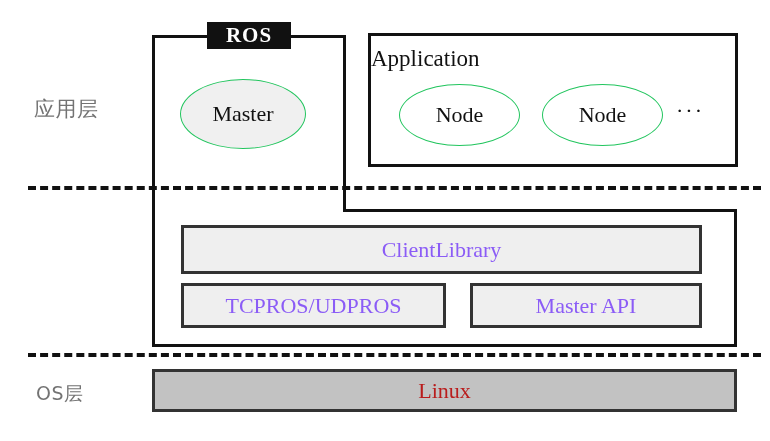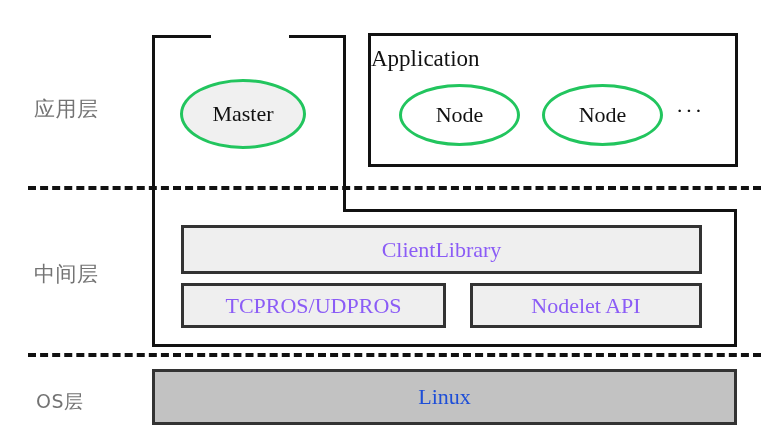--- a/index.html
+++ b/index.html
@@ -20,21 +20,21 @@
   .layer-label {
     position: absolute;
     font-family: "DejaVu Sans", "Liberation Sans", sans-serif;
     font-size: 21px;
     color: #737373;
     letter-spacing: 0.5px;
     white-space: nowrap;
   }
   #label-app   { left: 34px; top: 95px; }
   #label-mid   { left: 34px; top: 260px; }
-  #label-os    { left: 36px; top: 381px; font-size: 19px; margin-top: 8px; }
+  #label-os    { left: 36px; top: 381px; font-size: 19px; }
 
   
   .divider {
     position: absolute;
     left: 28px;
     width: 733px;
     height: 0;
     border-top: 4px dashed #111111;
   }
   #divider-1 { top: 186px; }
@@ -86,21 +86,21 @@
     top: 10px;
     width: 100%;
     text-align: left;
     font-size: 23px;
     color: #111111;
   }
 
   
   .ellipse {
     position: absolute;
-    border: 3px solid #22c55e;
+    border: 1px solid #22c55e;
     border-radius: 50%;
     box-sizing: border-box;
     display: flex;
     align-items: center;
     justify-content: center;
     font-size: 22px;
     color: #111111;
   }
   #master-ellipse {
     left: 180px;
@@ -162,60 +162,60 @@
     width: 232px;
     height: 45px;
   }
 
   
   #linux-block {
     position: absolute;
     left: 152px;
     top: 369px;
     width: 585px;
-    height: 56px;
+    height: 43px;
     border: 3px solid #333333;
     background: #c2c2c2;
     box-sizing: border-box;
     display: flex;
     align-items: center;
     justify-content: center;
     font-size: 22px;
-    color: #1d4ed8;
+    color: #b91c1c;
   }
 </style>
 </head>
 <body>
 
 <div id="canvas">
 
   <div class="divider" id="divider-1"></div>
   <div class="divider" id="divider-2"></div>
 
   <div class="layer-label" id="label-app">应用层</div>
-  <div class="layer-label" id="label-mid">中间层</div>
   <div class="layer-label" id="label-os">OS层</div>
 
   <div class="seg" id="ros-seg-top-left"></div>
   <div class="seg" id="ros-seg-top-right"></div>
   <div class="seg" id="ros-seg-left"></div>
   <div class="seg" id="ros-seg-right"></div>
   <div class="seg" id="ros-seg-shoulder"></div>
   <div class="seg" id="ros-seg-far-right"></div>
   <div class="seg" id="ros-seg-bottom"></div>
 
+  <div id="ros-tag">ROS</div>
 
   <div class="ellipse" id="master-ellipse">Master</div>
 
   <div id="application-box">
     <div id="application-title">Application</div>
     <div class="ellipse" id="node-ellipse-1">Node</div>
     <div class="ellipse" id="node-ellipse-2">Node</div>
     <div id="node-ellipsis">···</div>
   </div>
 
   <div class="mid-block" id="clientlibrary-block">ClientLibrary</div>
   <div class="mid-block" id="tcpros-block">TCPROS/UDPROS</div>
-  <div class="mid-block" id="nodelet-block">Nodelet API</div>
+  <div class="mid-block" id="nodelet-block">Master API</div>
 
   <div id="linux-block">Linux</div>
 
 </div>
 
 </body></html>

